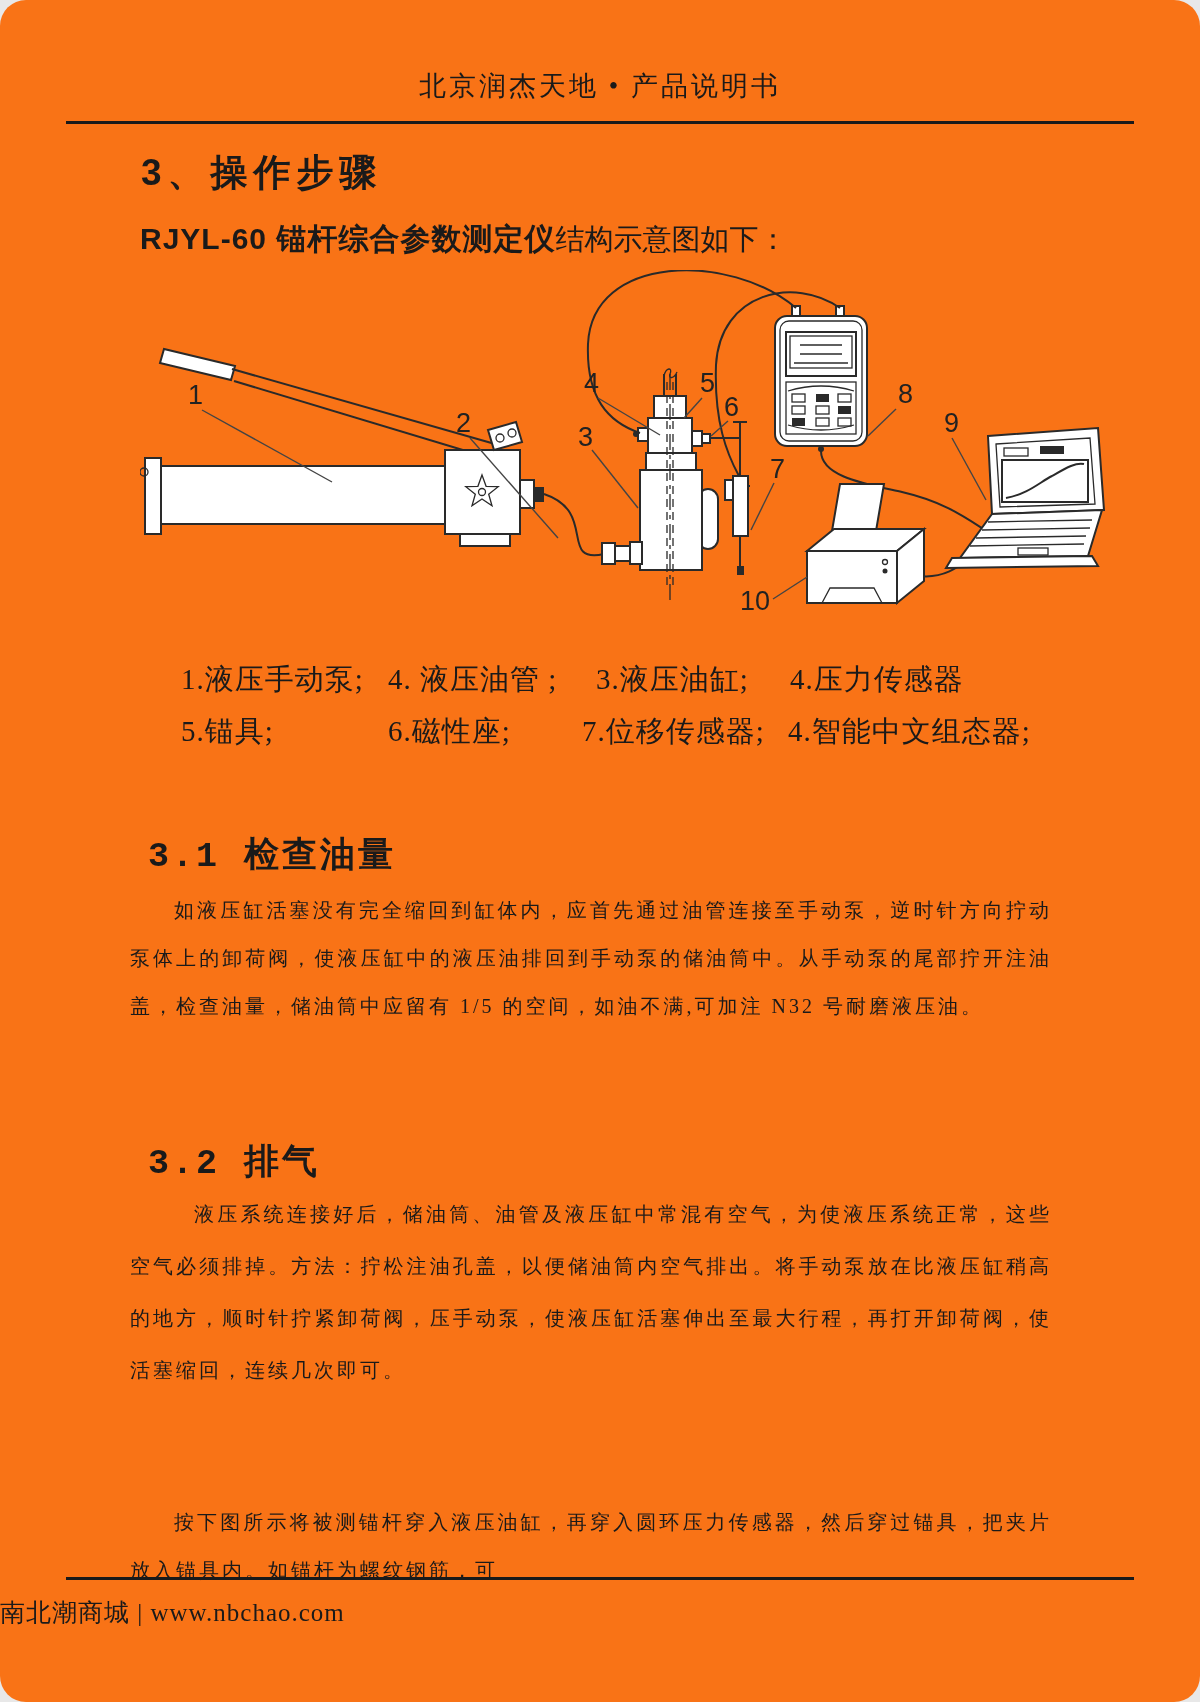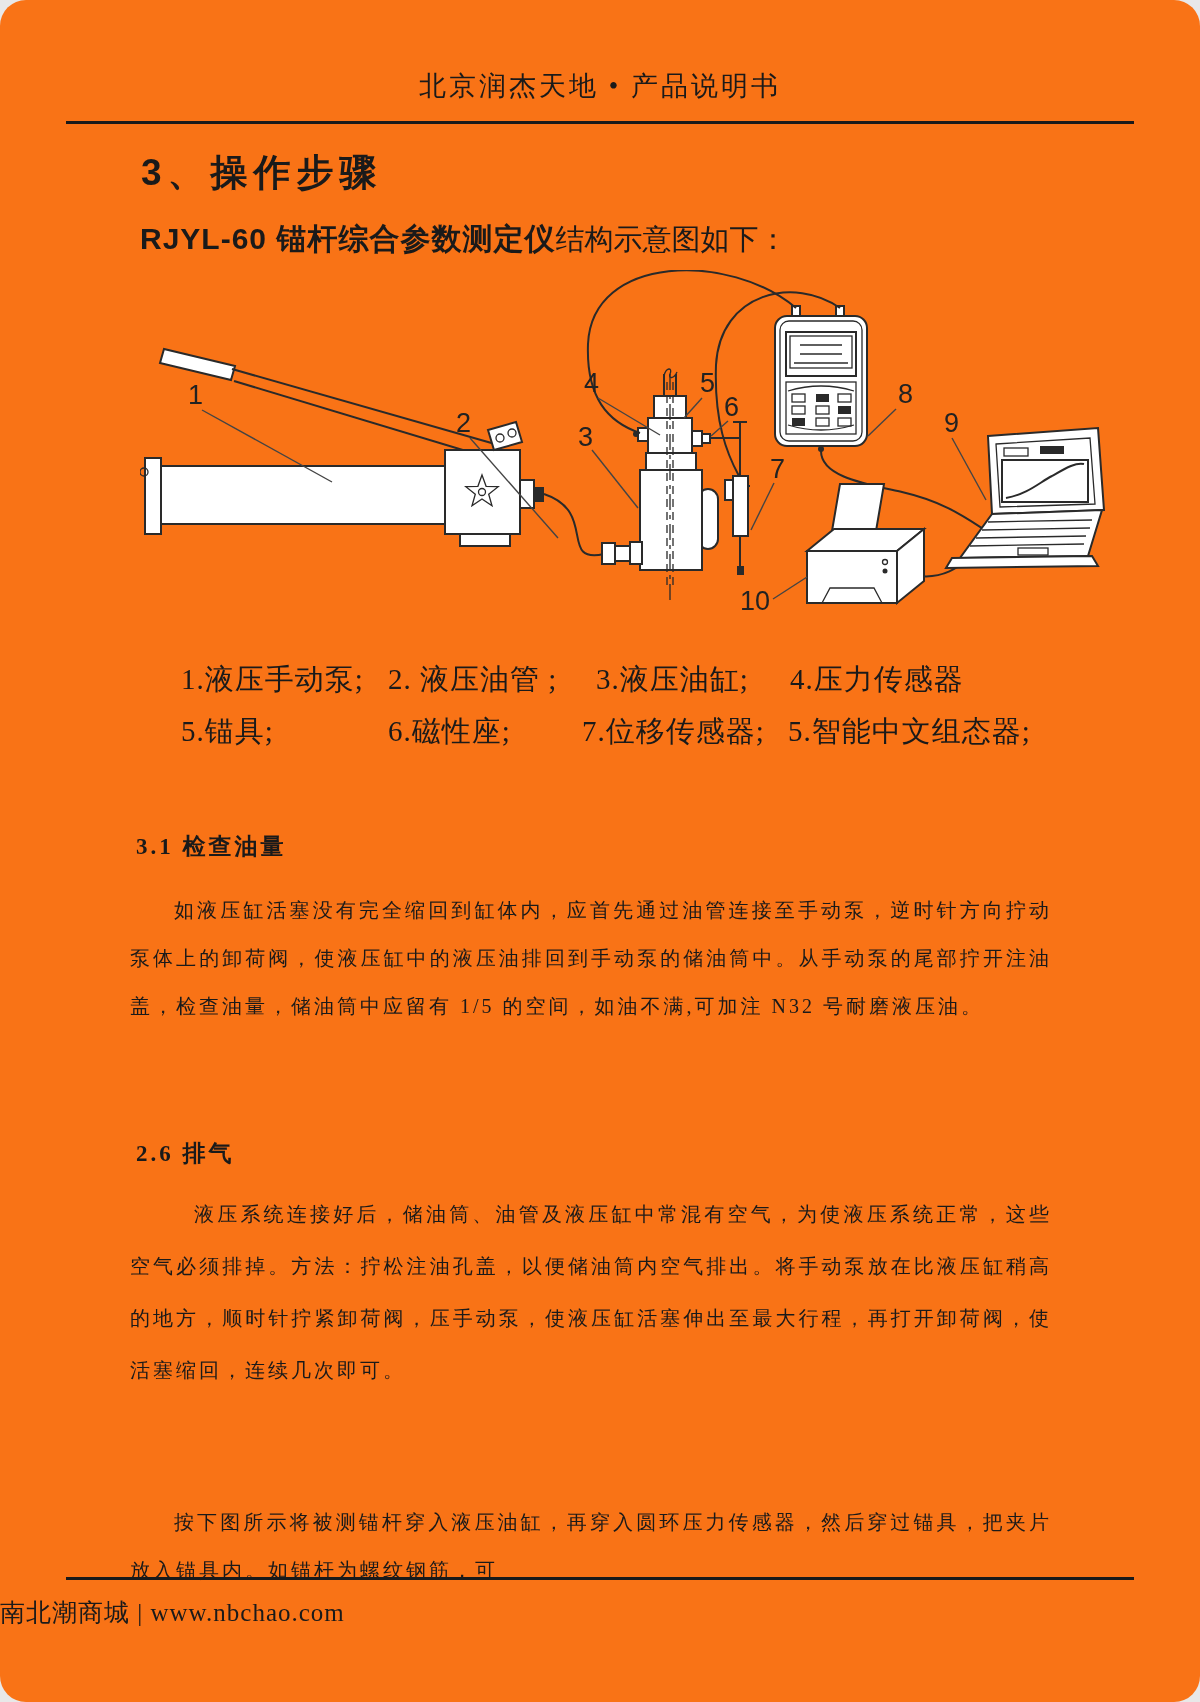--- a/index.html
+++ b/index.html
@@ -42,23 +42,23 @@
   .legend-row{
     left:140px;width:990px;height:46px;
     font-size:29px;letter-spacing:1px;
   }
   .legend-row span{position:absolute;top:0;white-space:nowrap;}
   .lr1{top:660px;} .lr2{top:712px;} .lr3{top:766px;}
   .lc1{left:41px;} .lc2{left:248px;} .lc3{left:456px;} .lc4{left:650px;}
   .lc3b{left:442px;} .lc4b{left:648px;}
   .lc2c{left:250px;}
   .h2{
-    left:136px;
-    font-family:Liberation Serif, serif;
-    font-weight:bold;font-size:23px;letter-spacing:3px;
+    left:148px;
+    font-family:Liberation Mono, monospace;
+    font-weight:bold;font-size:35px;letter-spacing:3px;
   }
   .h2a{top:831px;} .h2b{top:1138px;} .h2c{top:1453px;}
   .para{
     left:130px;width:922px;
     font-size:20px;letter-spacing:3px;
     text-align:justify;text-justify:inter-ideograph;
     margin:0;
   }
   .p1{top:886px;line-height:48px;text-indent:44px;}
   .p2{top:1188px;line-height:52px;text-indent:64px;}
@@ -230,35 +230,35 @@
       <text x="584" y="146">6</text>
       <text x="630" y="208">7</text>
       <text x="758" y="133">8</text>
       <text x="804" y="162">9</text>
       <text x="600" y="340">10</text>
     </g>
   </svg>
 
   <div class="abs legend-row lr1">
     <span class="lc1">1.液压手动泵;</span>
-    <span class="lc2">2. 液压油管 ;</span>
+    <span class="lc2">4. 液压油管 ;</span>
     <span class="lc3">3.液压油缸;</span>
     <span class="lc4">4.压力传感器</span>
   </div>
   <div class="abs legend-row lr2">
     <span class="lc1">5.锚具;</span>
     <span class="lc2">6.磁性座;</span>
     <span class="lc3b">7.位移传感器;</span>
-    <span class="lc4b">5.智能中文组态器;</span>
+    <span class="lc4b">4.智能中文组态器;</span>
   </div>
 
   <div class="abs h2 h2a">3.1 检查油量</div>
   <p class="abs para p1">如液压缸活塞没有完全缩回到缸体内，应首先通过油管连接至手动泵，逆时针方向拧动泵体上的卸荷阀，使液压缸中的液压油排回到手动泵的储油筒中。从手动泵的尾部拧开注油盖，检查油量，储油筒中应留有 1/5 的空间，如油不满,可加注 N32 号耐磨液压油。</p>
 
-  <div class="abs h2 h2b">2.6 排气</div>
+  <div class="abs h2 h2b">3.2 排气</div>
   <p class="abs para p2">液压系统连接好后，储油筒、油管及液压缸中常混有空气，为使液压系统正常，这些空气必须排掉。方法：拧松注油孔盖，以便储油筒内空气排出。将手动泵放在比液压缸稍高的地方，顺时针拧紧卸荷阀，压手动泵，使液压缸活塞伸出至最大行程，再打开卸荷阀，使活塞缩回，连续几次即可。</p>
 
   <p class="abs para p3">按下图所示将被测锚杆穿入液压油缸，再穿入圆环压力传感器，然后穿过锚具，把夹片放入锚具内。如锚杆为螺纹钢筋，可</p>
 
   <div class="abs rule rule-bottom"></div>
   <div class="abs footer-text">南北潮商城 | www.nbchao.com</div>
 
 </div>
 
 </body></html>

